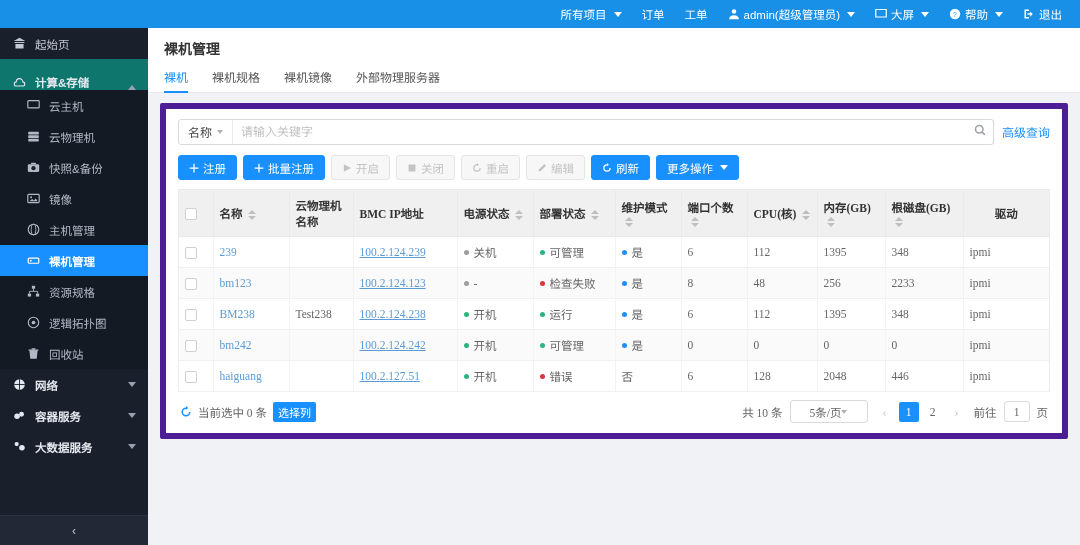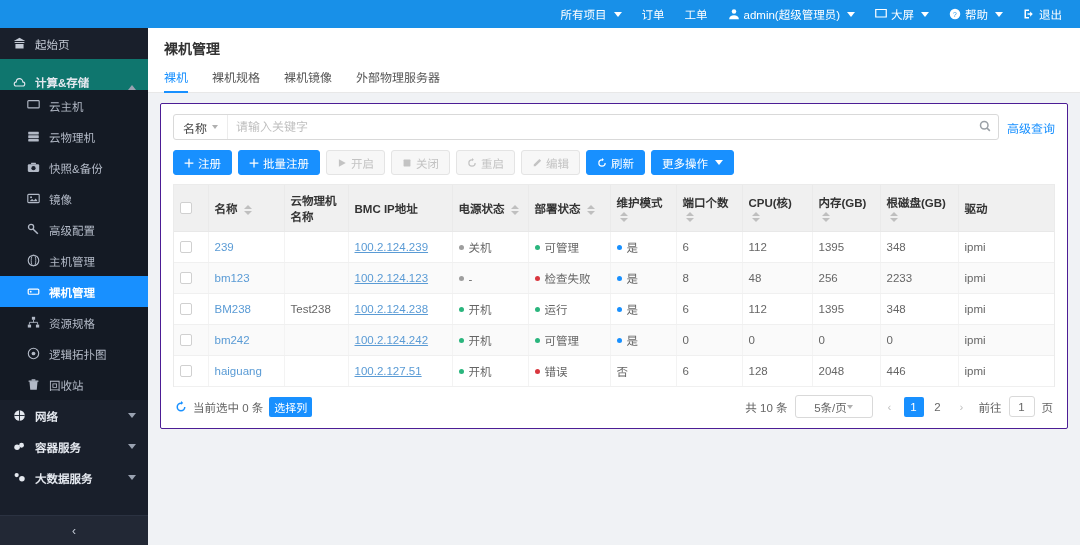--- a/index.html
+++ b/index.html
@@ -109,23 +109,24 @@
   .tab.active { color: #1890ff; }
   .tab.active::after {
     content: ""; position: absolute;
     left: 0; right: 0; bottom: -1px; height: 2px;
     background: #1890ff;
   }
 
   .content-wrap { padding: 10px 12px; }
   .card {
     background: #ffffff;
-    border: 1px solid #4c1d95;
+    border: 6px solid #4c1d95;
     border-radius: 2px;
     padding: 10px 12px 8px 12px;
+    font-family: Liberation Serif, serif;
   }
 
   
   .search-row { display: flex; align-items: center; gap: 8px; }
   .search-box {
     flex: 1 1 auto;
     height: 26px;
     border: 1px solid #d9d9d9;
     border-radius: 3px;
     display: flex; align-items: center;
@@ -188,21 +189,21 @@
   thead th {
     background: #f0f0f0;
     color: #333; font-size: 11.5px; font-weight: bold;
     text-align: left;
     padding: 7px 6px;
     border-bottom: 1px solid #e8e8e8;
     border-right: 1px solid #eaeaea;
     vertical-align: middle;
     height: 46px;
   }
-  thead th:last-child { border-right: none; }
+  thead th:last-child { border-right: none; text-align: center; }
   .th-inner { display: inline; }
   .sorter {
     display: inline-block;
     width: 8px; margin-left: 3px;
     vertical-align: middle;
     line-height: 0;
   }
   .sorter i {
     display: block; width: 0; height: 0; margin: 0 auto;
     border-left: 4px solid transparent;
@@ -388,29 +389,20 @@
       <span class="s-icon">
         <svg viewBox="0 0 16 16">
             <rect x="1" y="3" width="14" height="10" rx="1" fill="none" stroke="currentColor" stroke-width="1.4"></rect>
             <circle cx="5" cy="6.5" r="1.2"></circle>
             <path d="M3 11.5l3.2-3 2.3 2 2.3-2.4 2.2 3.4z"></path>
           </svg>
       </span>
       <span class="s-label">镜像</span>
     </div>
 
-    <div class="side-item sub">
-      <span class="s-icon">
-        <svg viewBox="0 0 16 16">
-            <circle cx="5" cy="5" r="3.2" fill="none" stroke="currentColor" stroke-width="1.6"></circle>
-            <path d="M7.3 7.3l6 6" stroke="currentColor" stroke-width="1.9" fill="none"></path>
-          </svg>
-      </span>
-      <span class="s-label">高级配置</span>
-    </div>
 
     <div class="side-item sub">
       <span class="s-icon">
         <svg viewBox="0 0 16 16">
             <circle cx="8" cy="8" r="6.5" fill="none" stroke="currentColor" stroke-width="1.4"></circle>
             <ellipse cx="8" cy="8" rx="2.8" ry="6.5" fill="none" stroke="currentColor" stroke-width="1.1"></ellipse>
           </svg>
       </span>
       <span class="s-label">主机管理</span>
     </div>

